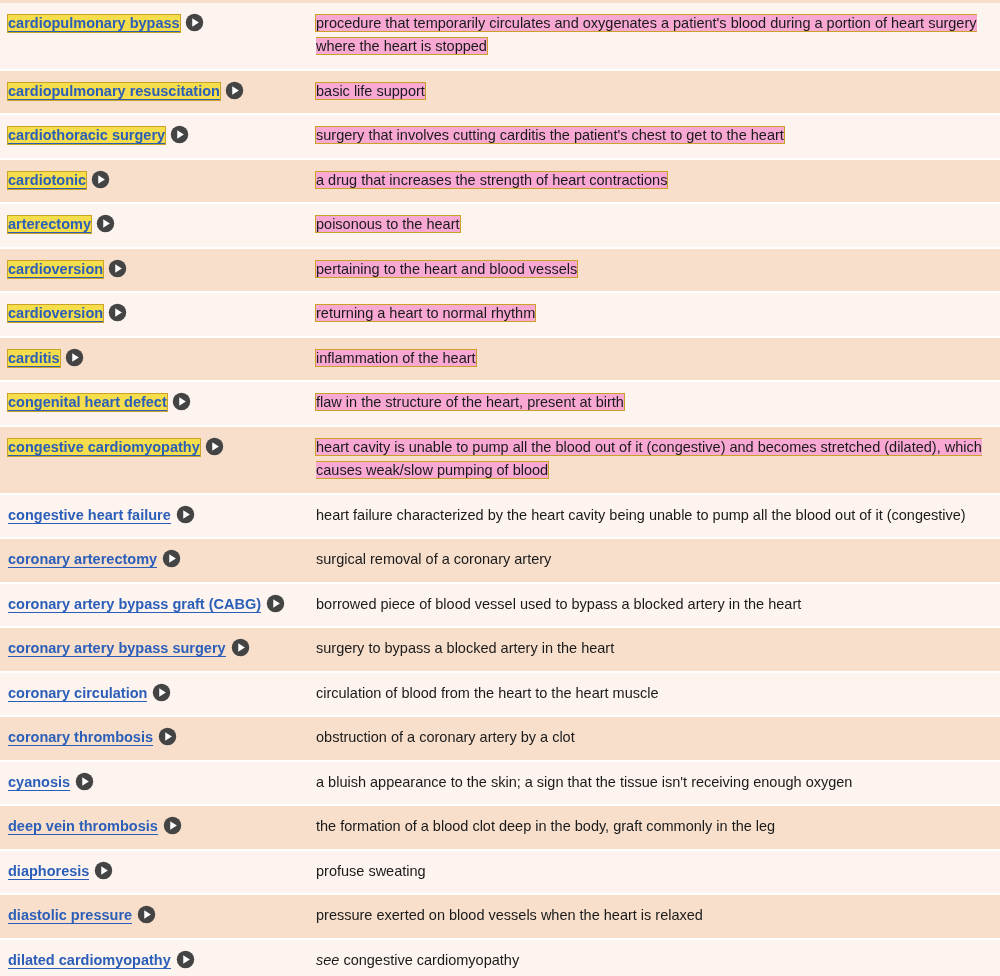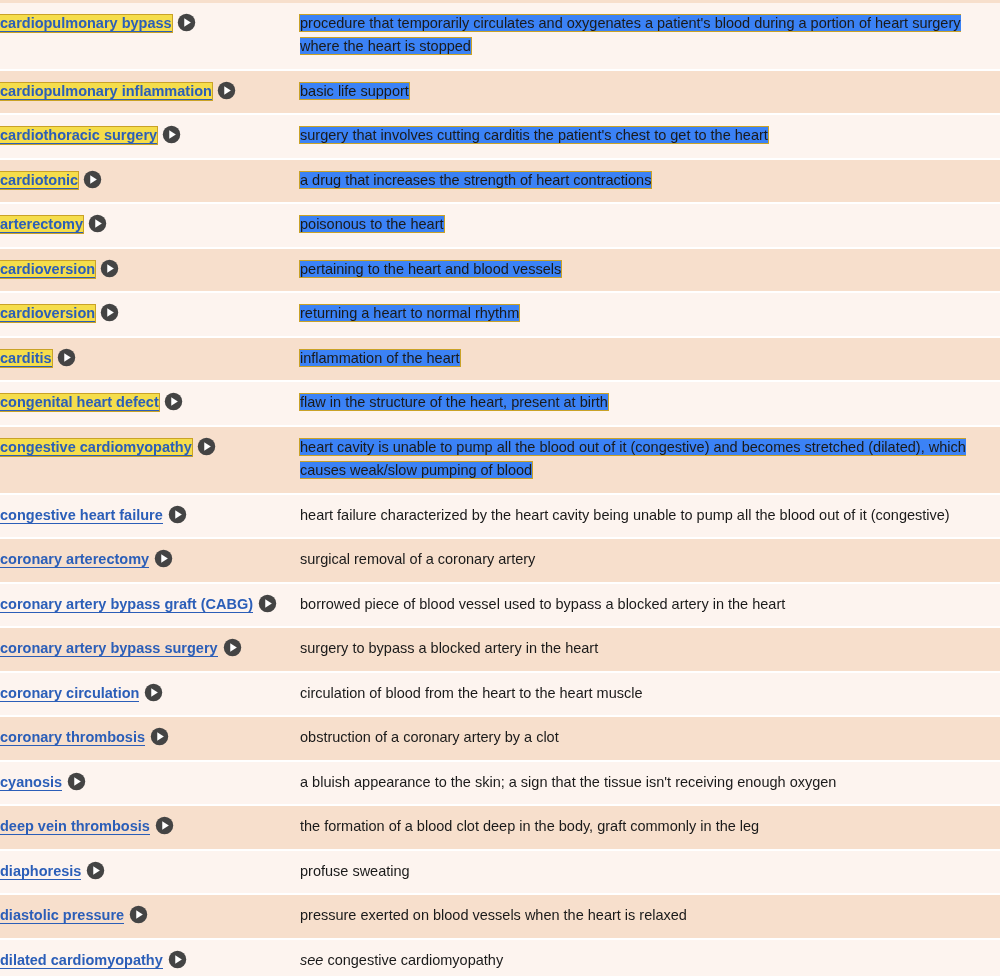--- a/index.html
+++ b/index.html
@@ -16,21 +16,21 @@
     border-collapse: collapse;
     border-top: 3px solid #f7dfcc;
     border-bottom: 6px solid #f7dfcc;
     table-layout: fixed;
   }
   #glossary tr.row-odd { background: #fdf4ef; }
   #glossary tr.row-even { background: #f7dfcc; }
 
   #glossary td {
     vertical-align: top;
-    padding: 9px 4px 10px 0;
+    padding: 9px 4px 10px 8px;
     border-top: 2px solid #ffffff;
   }
   #glossary tr:first-child td { border-top: none; }
 
   td.term-cell {
     width: 296px;
     padding-left: 8px;
     padding-right: 6px;
   }
   td.def-cell {
@@ -54,21 +54,21 @@
   }
   .def-text {
     color: #1a1a1a;
     font-size: 14.5px;
     line-height: 1.62;
   }
   .def-text .see-ref { font-style: italic; text-align: center; }
 
   
   .hl {
-    background: #3b82f6;
+    background: #f9a8d4;
     box-shadow: 0 0 0 1px #c9a227;
   }
   .term-link.hl {
     background: #f5dd4b;
     box-shadow: 0 0 0 1px #c9a227;
   }
 
   
   .audio-btn {
     display: inline-block;
@@ -86,21 +86,21 @@
 <table id="glossary">
   <tbody>
       <tr class="row-odd">
         <td class="term-cell"><span class="term-text"><a class="term-link hl">cardiopulmonary bypass</a><span class="audio-btn"><svg viewBox="0 0 20 20" width="19" height="19" aria-hidden="true">
                 <circle cx="10" cy="10" r="9.2" fill="#444444"></circle>
                 <polygon points="7.6,5.6 14.6,10 7.6,14.4" fill="#ffffff"></polygon>
               </svg></span></span></td>
         <td class="def-cell"><span class="def-text"><span class="hl">procedure that temporarily circulates and oxygenates a patient's blood during a portion of heart surgery where the heart is stopped</span></span></td>
       </tr>
       <tr class="row-even">
-        <td class="term-cell"><span class="term-text"><a class="term-link hl">cardiopulmonary inflammation</a><span class="audio-btn"><svg viewBox="0 0 20 20" width="19" height="19" aria-hidden="true">
+        <td class="term-cell"><span class="term-text"><a class="term-link hl">cardiopulmonary resuscitation</a><span class="audio-btn"><svg viewBox="0 0 20 20" width="19" height="19" aria-hidden="true">
                 <circle cx="10" cy="10" r="9.2" fill="#444444"></circle>
                 <polygon points="7.6,5.6 14.6,10 7.6,14.4" fill="#ffffff"></polygon>
               </svg></span></span></td>
         <td class="def-cell"><span class="def-text"><span class="hl">basic life support</span></span></td>
       </tr>
       <tr class="row-odd">
         <td class="term-cell"><span class="term-text"><a class="term-link hl">cardiothoracic surgery</a><span class="audio-btn"><svg viewBox="0 0 20 20" width="19" height="19" aria-hidden="true">
                 <circle cx="10" cy="10" r="9.2" fill="#444444"></circle>
                 <polygon points="7.6,5.6 14.6,10 7.6,14.4" fill="#ffffff"></polygon>
               </svg></span></span></td>

